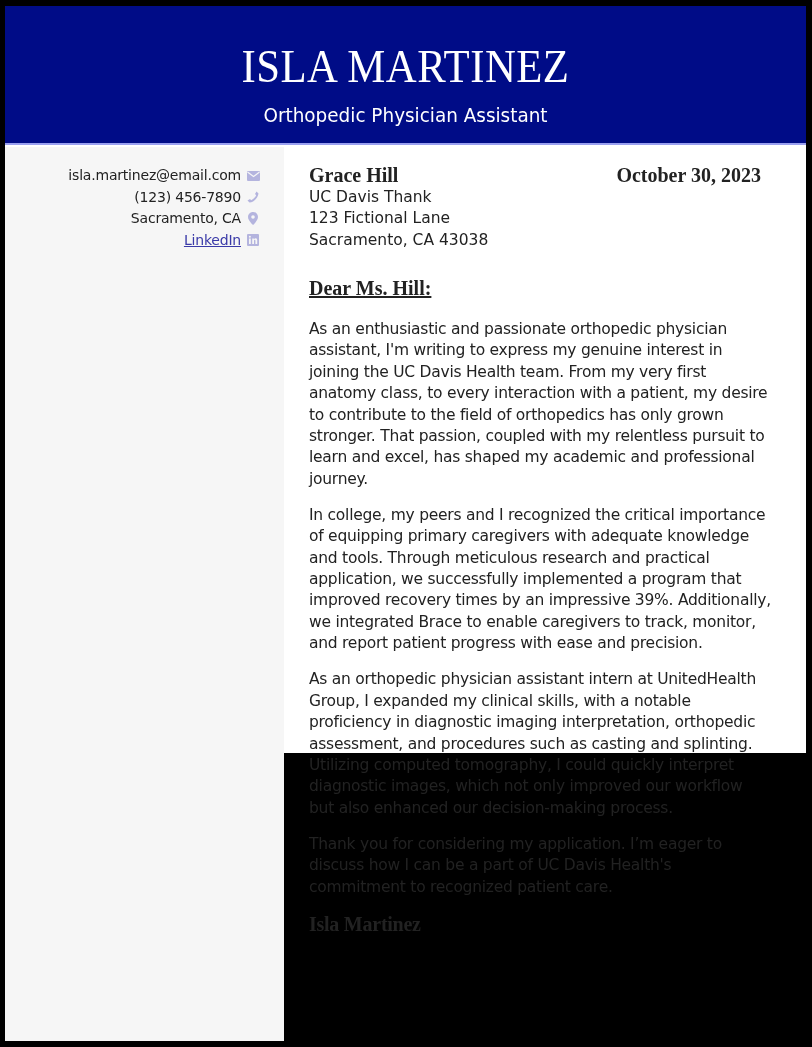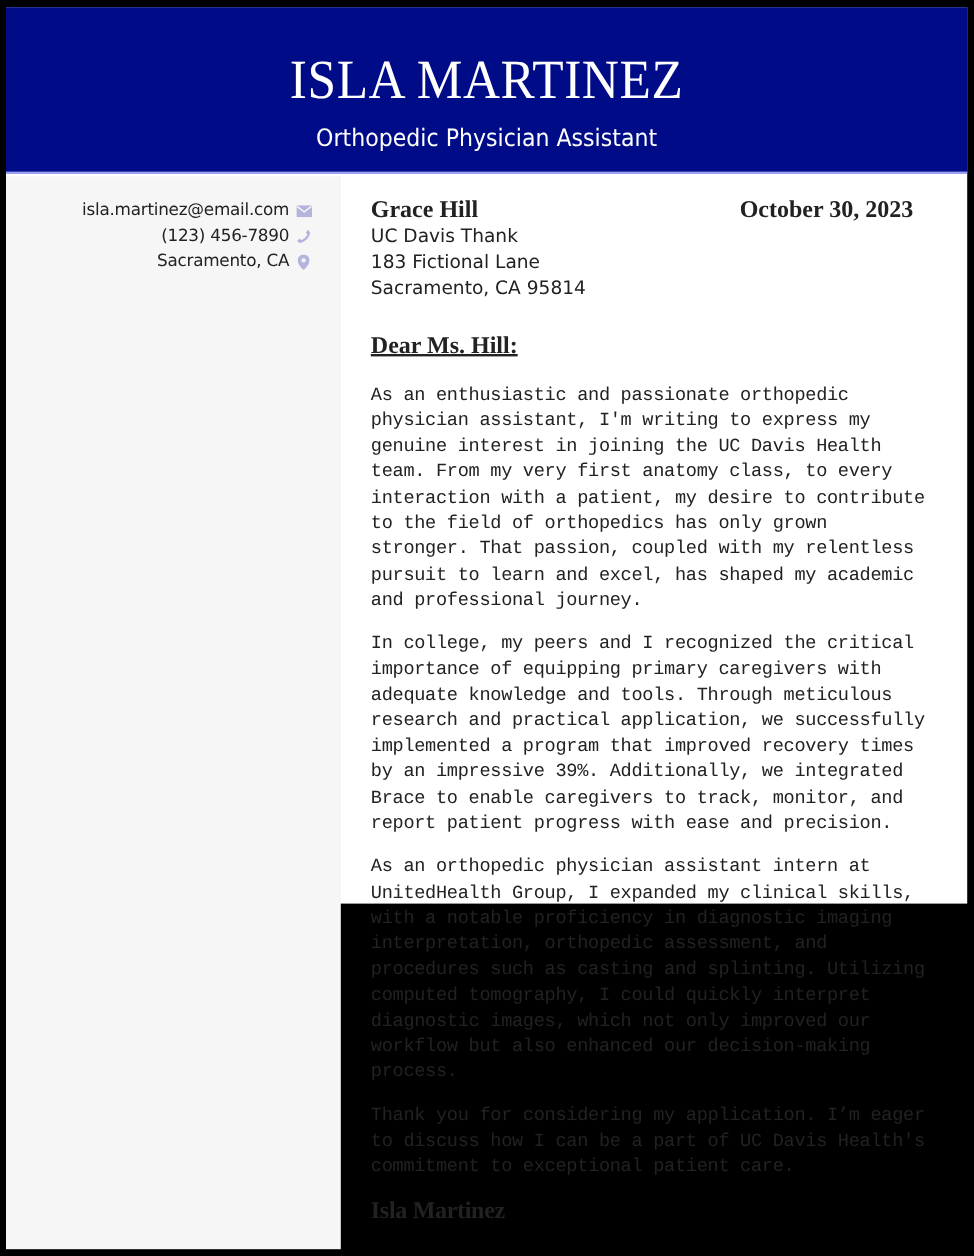--- a/index.html
+++ b/index.html
@@ -39,21 +39,21 @@
     .contact-row a { color: #3a3aa8; text-decoration: underline; }
     .main {
       position: absolute; left: 304px; top: 141px; width: 460px;
       font-family: "DejaVu Sans", sans-serif; color: #222;
     }
     .serif-b { font-family: "Liberation Serif", "DejaVu Serif", serif; font-weight: bold; font-size: 20px; }
     .recipient { position: absolute; top: 18px; left: 0; width: 460px; font-size: 15.5px; line-height: 21.5px; }
     .recipient .date { position: absolute; right: 8px; top: 0; margin-left: 35px; }
     .salutation { position: absolute; top: 130px; left: 0; line-height: 22px; text-decoration: underline; }
     .body-text { position: absolute; top: 172px; left: 0; width: 462px; font-size: 15.5px; line-height: 21.4px; letter-spacing: -0.25px; }
-    .body-text p { margin-bottom: 14.6px; font-family: Liberation Mono, monospace; }
+    .body-text p { margin-bottom: 14.6px; }
     .closing { margin-top: 0; }
     .sig { margin-top: 14px; line-height: 22px; }
   </style>
 </head>
 <body>
 
 <div class="page">
   <div class="header">
     <div class="name">ISLA MARTINEZ</div>
     <div class="title">Orthopedic Physician Assistant</div>
@@ -80,35 +80,46 @@
       </div>
       <div class="contact-row">
         <span class="txt">Sacramento, CA</span>
         <span class="ico">
           <svg width="10" height="13" viewBox="0 0 10 13">
               <path d="M5 0 C2.2 0 0 2.2 0 5 C0 8.5 5 13 5 13 C5 13 10 8.5 10 5 C10 2.2 7.8 0 5 0 Z" fill="#b4b4de"></path>
               <circle cx="5" cy="5" r="1.8" fill="#f6f6f6"></circle>
             </svg>
         </span>
       </div>
+      <div class="contact-row">
+        <a class="txt">LinkedIn</a>
+        <span class="ico">
+          <svg width="12" height="12" viewBox="0 0 12 12">
+              <rect x="0" y="0" width="12" height="12" rx="1" fill="#b4b4de"></rect>
+              <rect x="2" y="4.5" width="1.8" height="5.5" fill="#f6f6f6"></rect>
+              <circle cx="2.9" cy="2.7" r="1" fill="#f6f6f6"></circle>
+              <path d="M5.2 4.5 H6.9 V5.3 C7.3 4.6 8 4.3 8.7 4.3 C9.8 4.3 10.2 5 10.2 6.3 V10 H8.4 V6.7 C8.4 6 8.2 5.7 7.7 5.7 C7.2 5.7 7 6.1 7 6.8 V10 H5.2 Z" fill="#f6f6f6"></path>
+            </svg>
+        </span>
+      </div>
     </div>
   </div>
 
   <div class="main">
     <div class="recipient">
       <div class="serif-b">Grace Hill</div>
       <div>UC Davis Thank</div>
-      <div>183 Fictional Lane</div>
-      <div>Sacramento, CA 95814</div>
+      <div>123 Fictional Lane</div>
+      <div>Sacramento, CA 43038</div>
       <div class="date serif-b">October 30, 2023</div>
     </div>
 
     <div class="salutation serif-b">Dear Ms. Hill:</div>
 
     <div class="body-text">
       <p>As an enthusiastic and passionate orthopedic physician assistant, I'm writing to express my genuine interest in joining the UC Davis Health team. From my very first anatomy class, to every interaction with a patient, my desire to contribute to the field of orthopedics has only grown stronger. That passion, coupled with my relentless pursuit to learn and excel, has shaped my academic and professional journey.</p>
       <p>In college, my peers and I recognized the critical importance of equipping primary caregivers with adequate knowledge and tools. Through meticulous research and practical application, we successfully implemented a program that improved recovery times by an impressive 39%. Additionally, we integrated Brace to enable caregivers to track, monitor, and report patient progress with ease and precision.</p>
       <p>As an orthopedic physician assistant intern at UnitedHealth Group, I expanded my clinical skills, with a notable proficiency in diagnostic imaging interpretation, orthopedic assessment, and procedures such as casting and splinting. Utilizing computed tomography, I could quickly interpret diagnostic images, which not only improved our workflow but also enhanced our decision-making process.</p>
-      <p>Thank you for considering my application. I’m eager to discuss how I can be a part of UC Davis Health's commitment to exceptional patient care.</p>
+      <p>Thank you for considering my application. I’m eager to discuss how I can be a part of UC Davis Health's commitment to recognized patient care.</p>
       <div class="sig serif-b">Isla Martinez</div>
     </div>
   </div>
 </div>
 
 </body></html>

